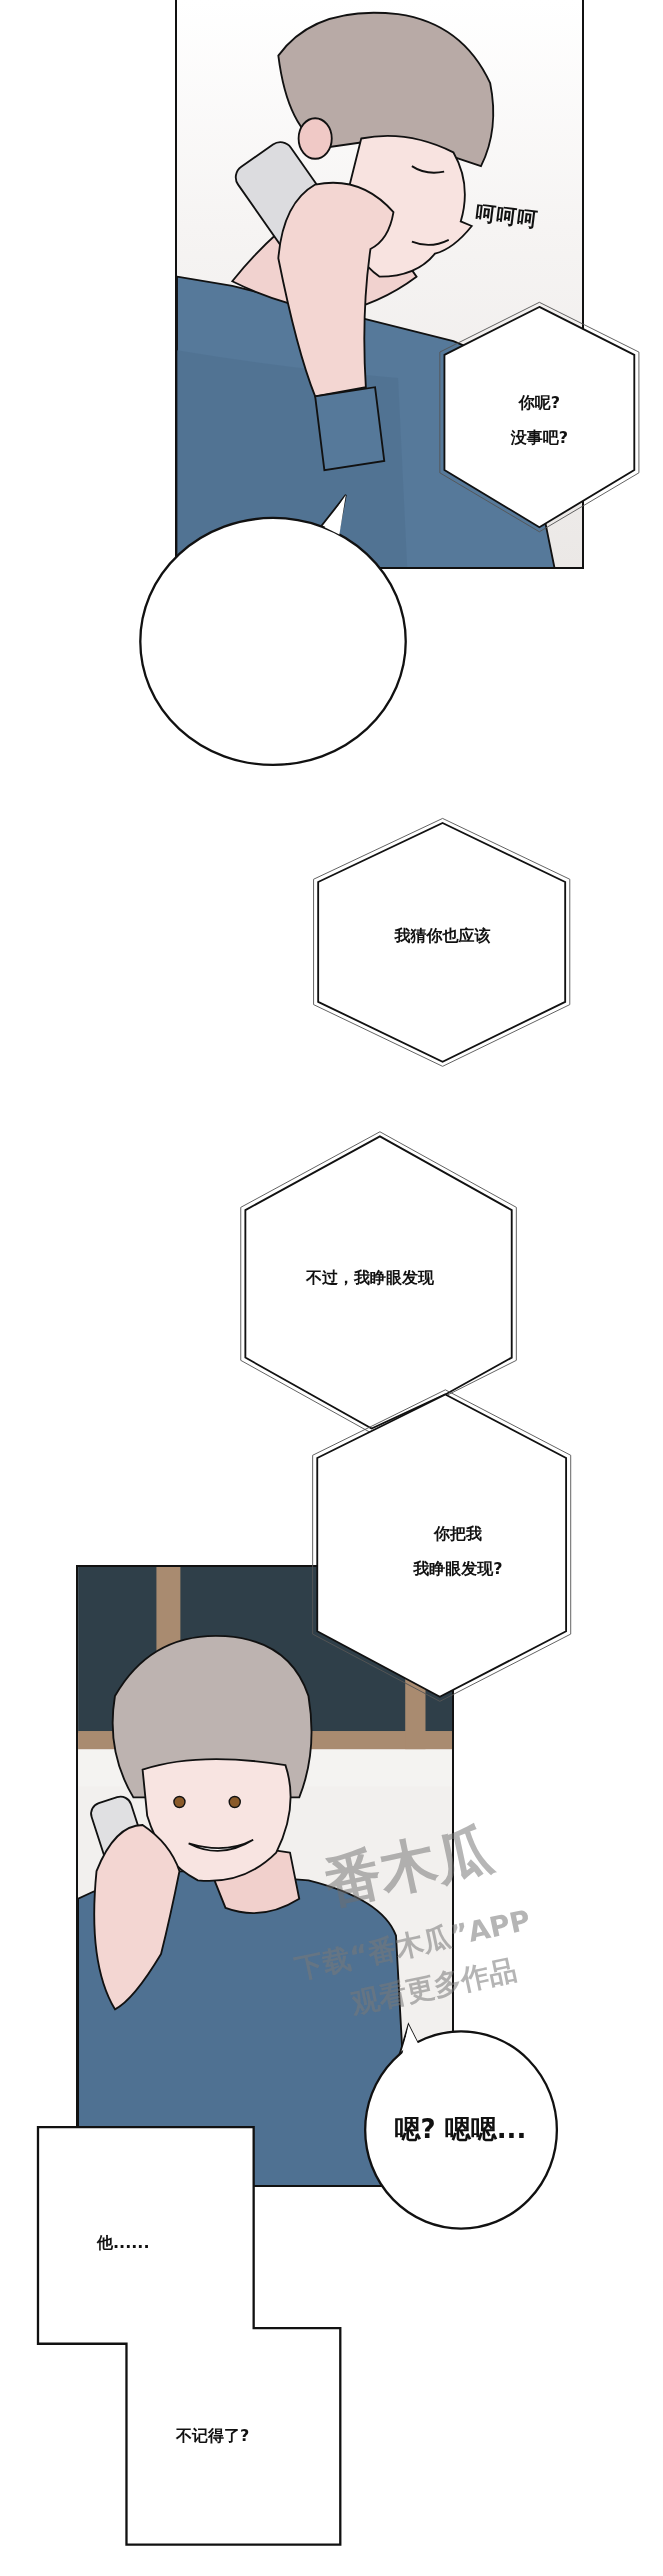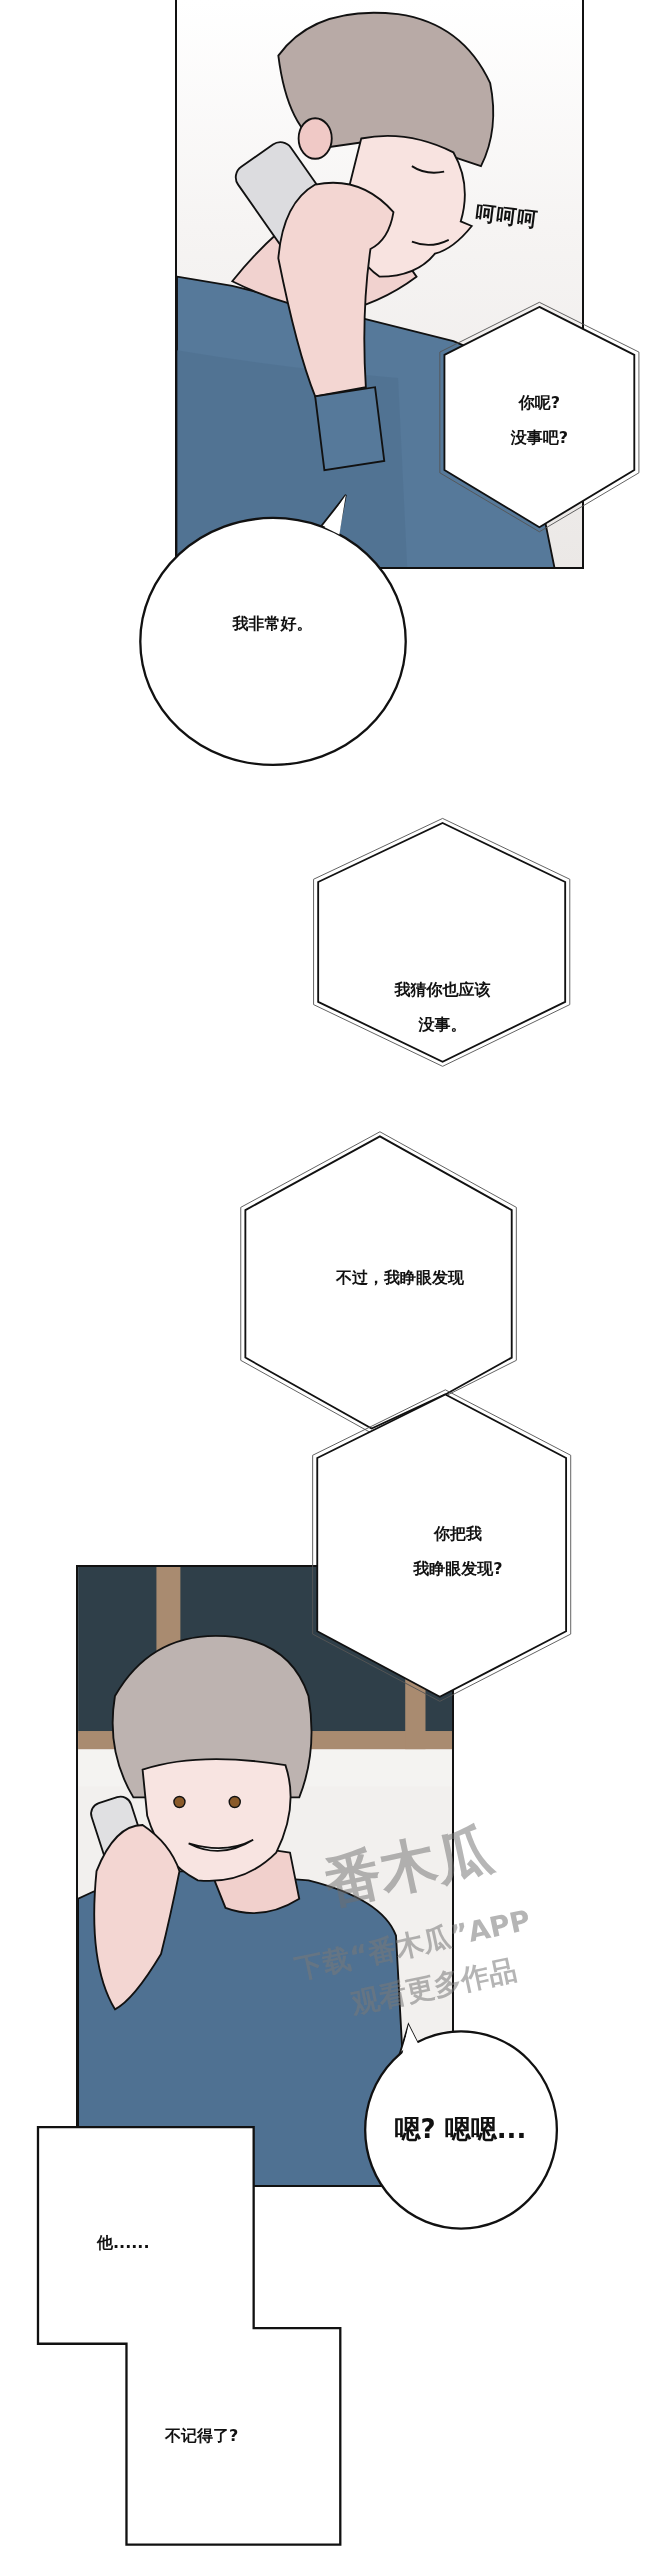--- a/index.html
+++ b/index.html
@@ -114,36 +114,34 @@
     <polygon points="41,2308 275,2308 275,2526 369,2526 369,2761 137,2761 137,2543 41,2543" fill="#fff" stroke="#111" stroke-width="2.5"></polygon>
   </g>
 </svg>
 
 <div class="txt bub-text" style="left:461px;top:385px;width:157px;">
   <span class="line">你呢?</span>
   <span class="line">没事吧?</span>
 </div>
 
 <div class="txt bub-text" style="left:171px;top:606px;width:203px;">
-  <span class="line">我非常好。</span>
 </div>
 
-<div class="txt bub-text" style="left:341px;top:972px;width:203px;">
+<div class="txt bub-text" style="left:341px;top:918px;width:203px;">
   <span class="line">我猜你也应该</span>
-  <span class="line">没事。</span>
 </div>
 
-<div class="txt bub-text" style="left:264px;top:1260px;width:272px;">
+<div class="txt bub-text" style="left:234px;top:1260px;width:272px;">
   <span class="line">不过，我睁眼发现</span>
 </div>
 
 <div class="txt bub-text" style="left:366px;top:1516px;width:184px;">
   <span class="line">你把我</span>
   <span class="line">我睁眼发现?</span>
 </div>
 
 <div class="txt bub-text" style="left:373px;top:2112px;width:175px;font-size:26px;">
   <span class="line">嗯? 嗯嗯...</span>
 </div>
 
 <div class="txt bub-text" style="left:97px;top:2225px;text-align:left;">他......</div>
-<div class="txt bub-text" style="left:165px;top:2418px;text-align:center;">不记得了?</div>
+<div class="txt bub-text" style="left:176px;top:2418px;text-align:center;">不记得了?</div>
 
 
 </body></html>

